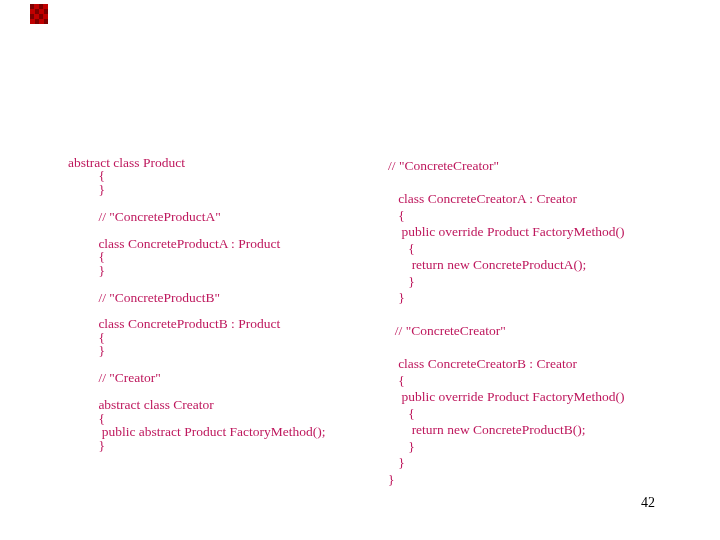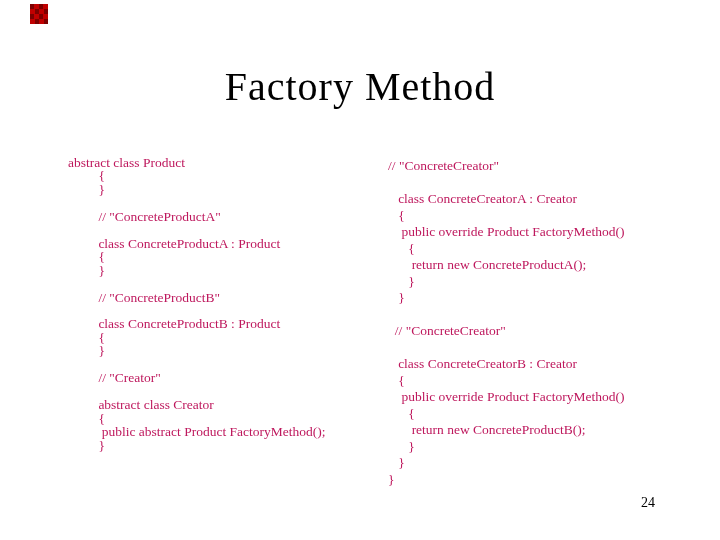--- a/index.html
+++ b/index.html
@@ -65,21 +65,20 @@
     font-family: "Liberation Serif", serif;
   }
 </style>
 </head>
 <body>
 
 <div class="slide">
 
   <div class="logo"></div>
 
-  <h1 class="title">Factory Method</h1>
 
   <pre class="code code-left">abstract class Product
          {
          }
 
          // "ConcreteProductA"
 
          class ConcreteProductA : Product
          {
          }
@@ -111,15 +110,15 @@
 
    class ConcreteCreatorB : Creator
    {
     public override Product FactoryMethod()
       {
        return new ConcreteProductB();
       }
    }
 }</pre>
 
-  <div class="page-number">24</div>
+  <div class="page-number">42</div>
 
 </div>
 
 </body></html>

